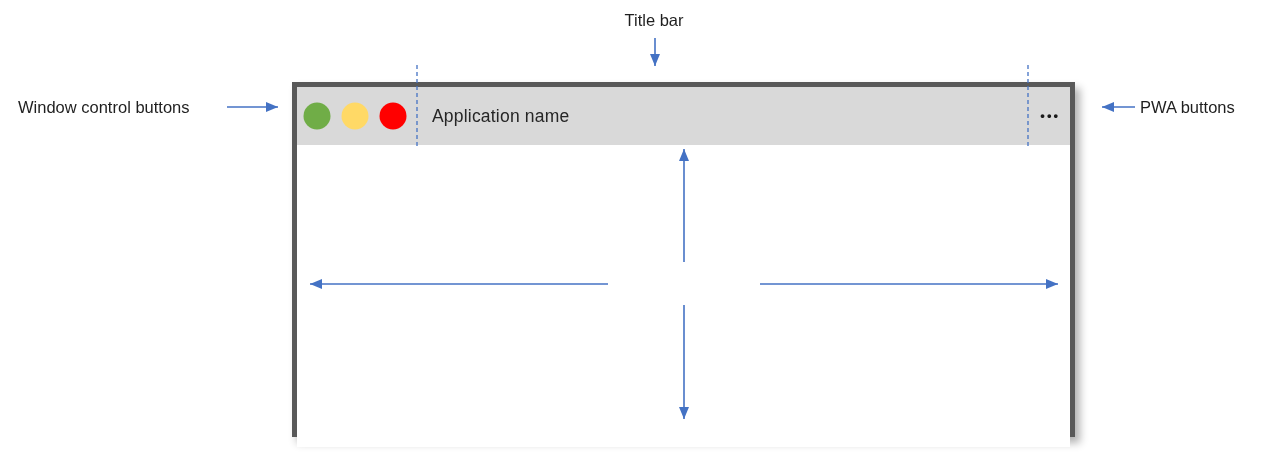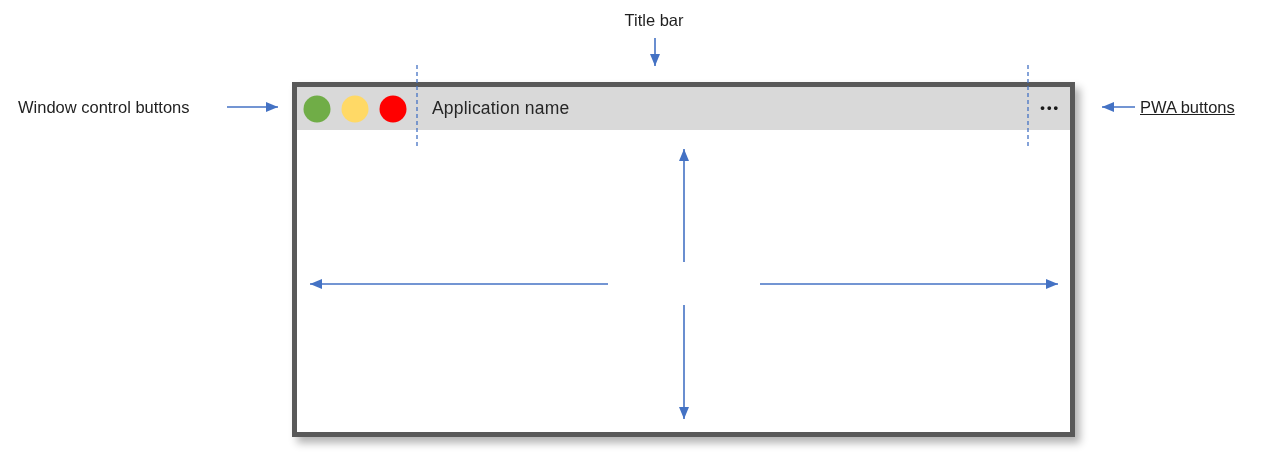--- a/index.html
+++ b/index.html
@@ -15,21 +15,21 @@
     position: absolute;
     left: 292px; top: 82px;
     width: 783px; height: 355px;
     border: 5px solid #595959;
     background: #ffffff;
     box-shadow: 5px 6px 8px rgba(0,0,0,0.30);
   }
   .titlebar {
     display: flex;
     align-items: center;
-    height: 43px;
+    height: 58px;
     background: #d9d9d9;
     padding-left: 6px;
     text-align: right;
   }
   .controls-svg { display: block; flex: 0 0 auto; }
   .app-title {
     margin-left: 25px;
     font-size: 17.5px;
     color: #262626;
     letter-spacing: 0.2px;
@@ -50,21 +50,21 @@
   .content-area { height: 302px; background: #ffffff; }
   
   .anno-label {
     position: absolute;
     font-size: 16.5px;
     color: #1f1f1f;
     white-space: nowrap;
   }
   .lbl-title-bar   { left: 590px; top: 11px; width: 128px; text-align: center; }
   .lbl-win-ctrl    { left: 18px;  top: 98px; }
-  .lbl-pwa         { left: 1140px; top: 98px; text-decoration: underline; }
+  .lbl-pwa         { left: 1140px; top: 98px; }
   .lbl-content     { left: 604px; top: 274px; width: 160px; text-align: center; font-size: 17px; }
   
   .overlay {
     position: absolute;
     left: 0; top: 0;
     width: 1265px; height: 469px;
     pointer-events: none;
   }
 </style>
 </head>

